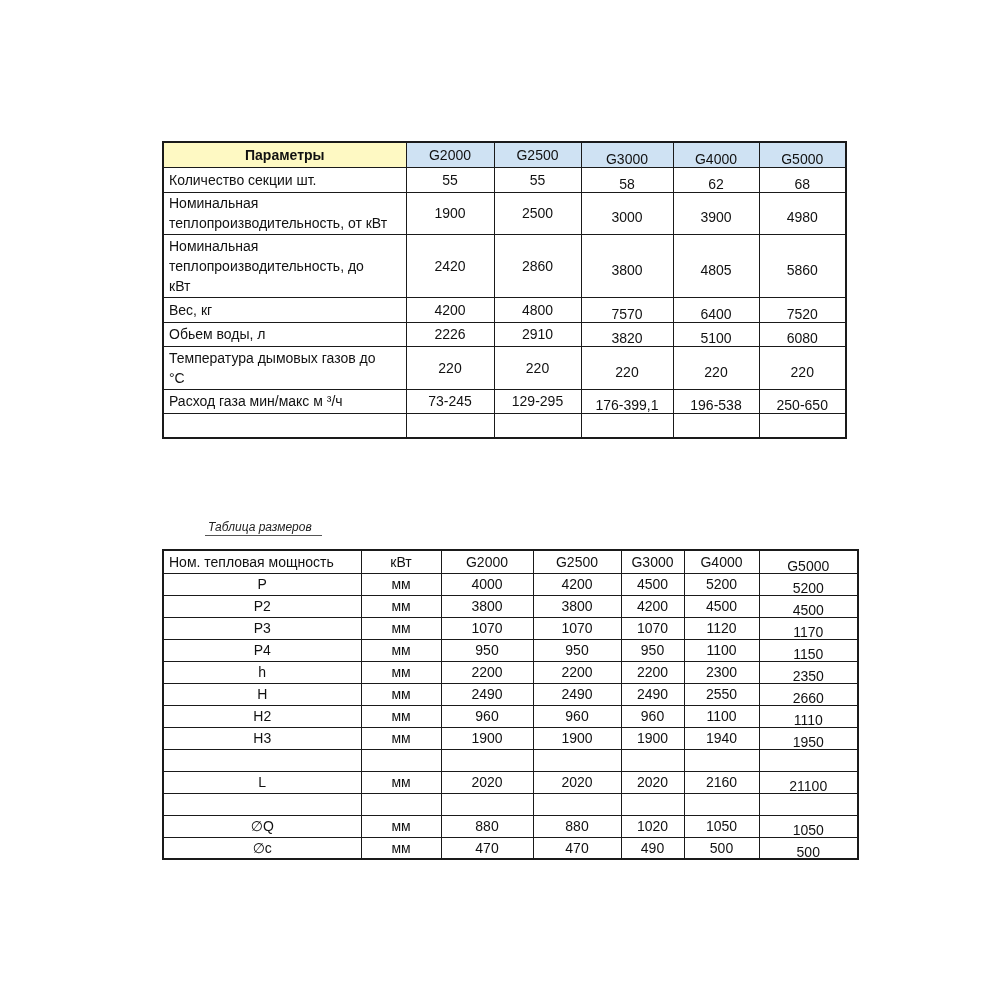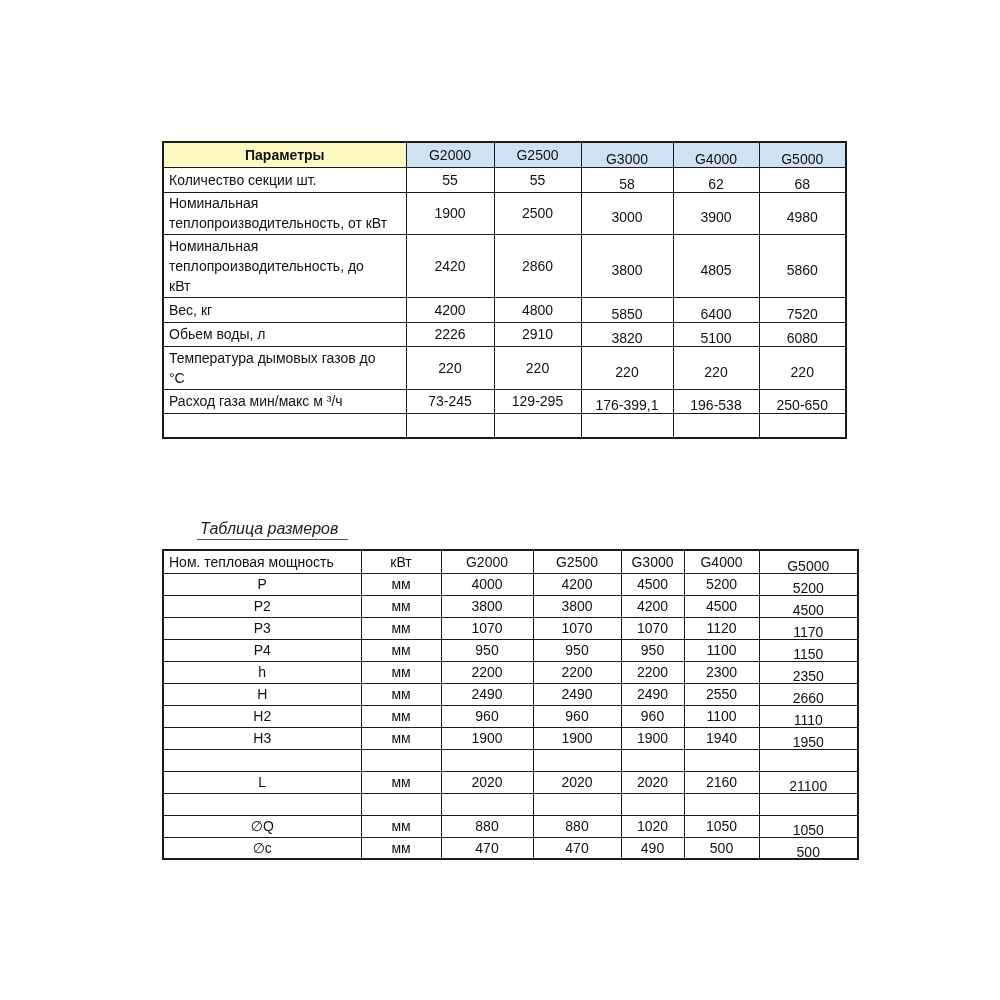--- a/index.html
+++ b/index.html
@@ -51,23 +51,23 @@
   #t1 tbody tr:nth-child(6) { height: 43px; }
   #t1 tbody tr:nth-child(7) { height: 24px; }
   #t1 tbody tr:nth-child(9) { height: 22px; }
   
   #t2 thead tr { height: 23px; }
   #t2 tbody tr { height: 22px; }
   
   .low span { position: relative; top: 4px; }
   .title {
     position: absolute;
-    left: 197px;
+    left: 205px;
     top: 520px;
-    font-size: 16px;
+    font-size: 12px;
     font-style: italic;
     color: #222222;
     border-bottom: 1.5px solid #555555;
     padding: 0 10px 1px 3px;
   }
 </style>
 </head>
 <body>
 
 <div class="page">
@@ -116,21 +116,21 @@
           <td><span>2420</span></td>
           <td><span>2860</span></td>
           <td class="low"><span>3800</span></td>
           <td class="low"><span>4805</span></td>
           <td class="low"><span>5860</span></td>
         </tr>
         <tr>
           <td class="label"><span>Вес, кг</span></td>
           <td><span>4200</span></td>
           <td><span>4800</span></td>
-          <td class="low"><span>5850</span></td>
+          <td class="low"><span>7570</span></td>
           <td class="low"><span>6400</span></td>
           <td class="low"><span>7520</span></td>
         </tr>
         <tr>
           <td class="label"><span>Обьем воды, л</span></td>
           <td><span>2226</span></td>
           <td><span>2910</span></td>
           <td class="low"><span>3820</span></td>
           <td class="low"><span>5100</span></td>
           <td class="low"><span>6080</span></td>

